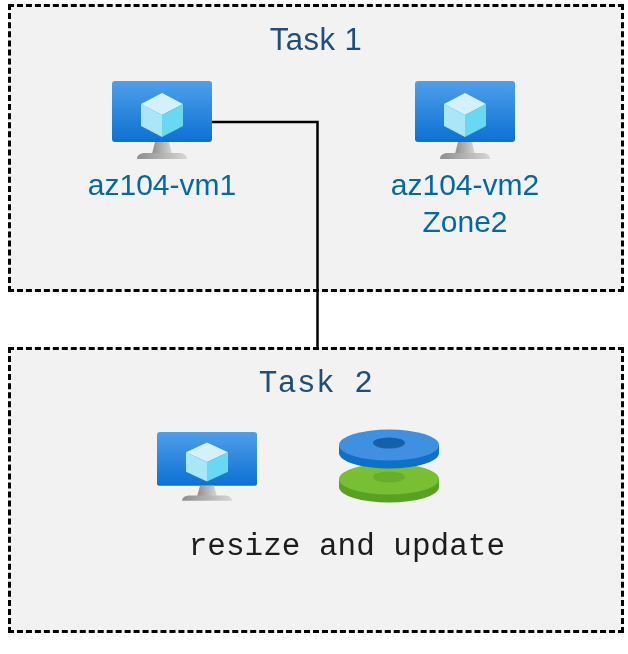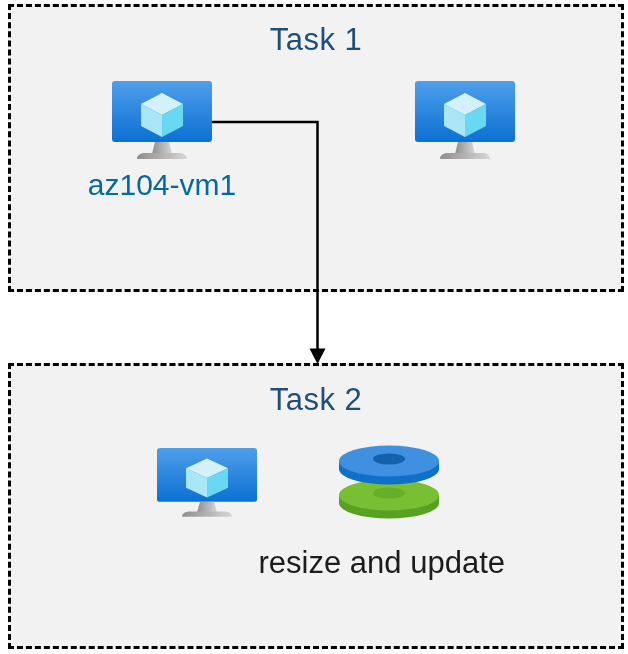--- a/index.html
+++ b/index.html
@@ -12,21 +12,21 @@
   }
   .canvas { position: absolute; inset: 0; border-radius: 30px; }
 
   .task-box {
     position: absolute;
     background: #f2f2f2;
     border: 3px dashed #000000;
     box-sizing: border-box;
   }
   #box-task1 { left: 8px; top: 4px;   width: 616px; height: 288px; }
-  #box-task2 { left: 8px; top: 363px; width: 616px; height: 286px; }
+  #box-task2 { left: 8px; top: 347px; width: 616px; height: 286px; font-family: Liberation Mono, monospace; }
 
   .box-title {
     position: absolute; left: 0; right: 0;
     text-align: center;
     font-size: 31px; line-height: 38px;
     color: #1f4e79;
     letter-spacing: 0.5px;
   }
   #box-task1 .box-title { top: 14px; }
   #box-task2 .box-title { top: 15px; }
@@ -107,20 +107,24 @@
               <stop offset="1" stop-color="#d6d6d6"></stop>
           </linearGradient>
         </defs>
         <rect x="0" y="0" width="100" height="61" rx="3" fill="url(#scr2)"></rect>
         <polygon points="50,12 71,23 50,34 29,23" fill="#d3f1fb"></polygon>
         <polygon points="29,23 50,34 50,56 29,45" fill="#a9e7f8"></polygon>
         <polygon points="71,23 50,34 50,56 71,45" fill="#69d8f3"></polygon>
         <polygon points="43,61 57,61 60,73 40,73" fill="url(#std2)"></polygon>
         <path d="M33,72 h34 c5,0 8,2.5 8,6 h-50 c0,-3.5 3,-6 8,-6 z" fill="url(#std2)"></path>
       </svg>
+      <div class="vm-label">
+        <div>az104-vm2</div>
+        <div>Zone2</div>
+      </div>
     </div>
   </div>
 
   <svg class="arrow-overlay" viewBox="0 0 628 654">
     <path d="M212,122 H317.5 V350" stroke="#000000" stroke-width="2.5" fill="none"></path>
     <polygon points="309.5,348.5 325.5,348.5 317.5,364" fill="#000000"></polygon>
   </svg>
 
   <div class="task-box" id="box-task2">
     <div class="box-title">Task 2</div>

